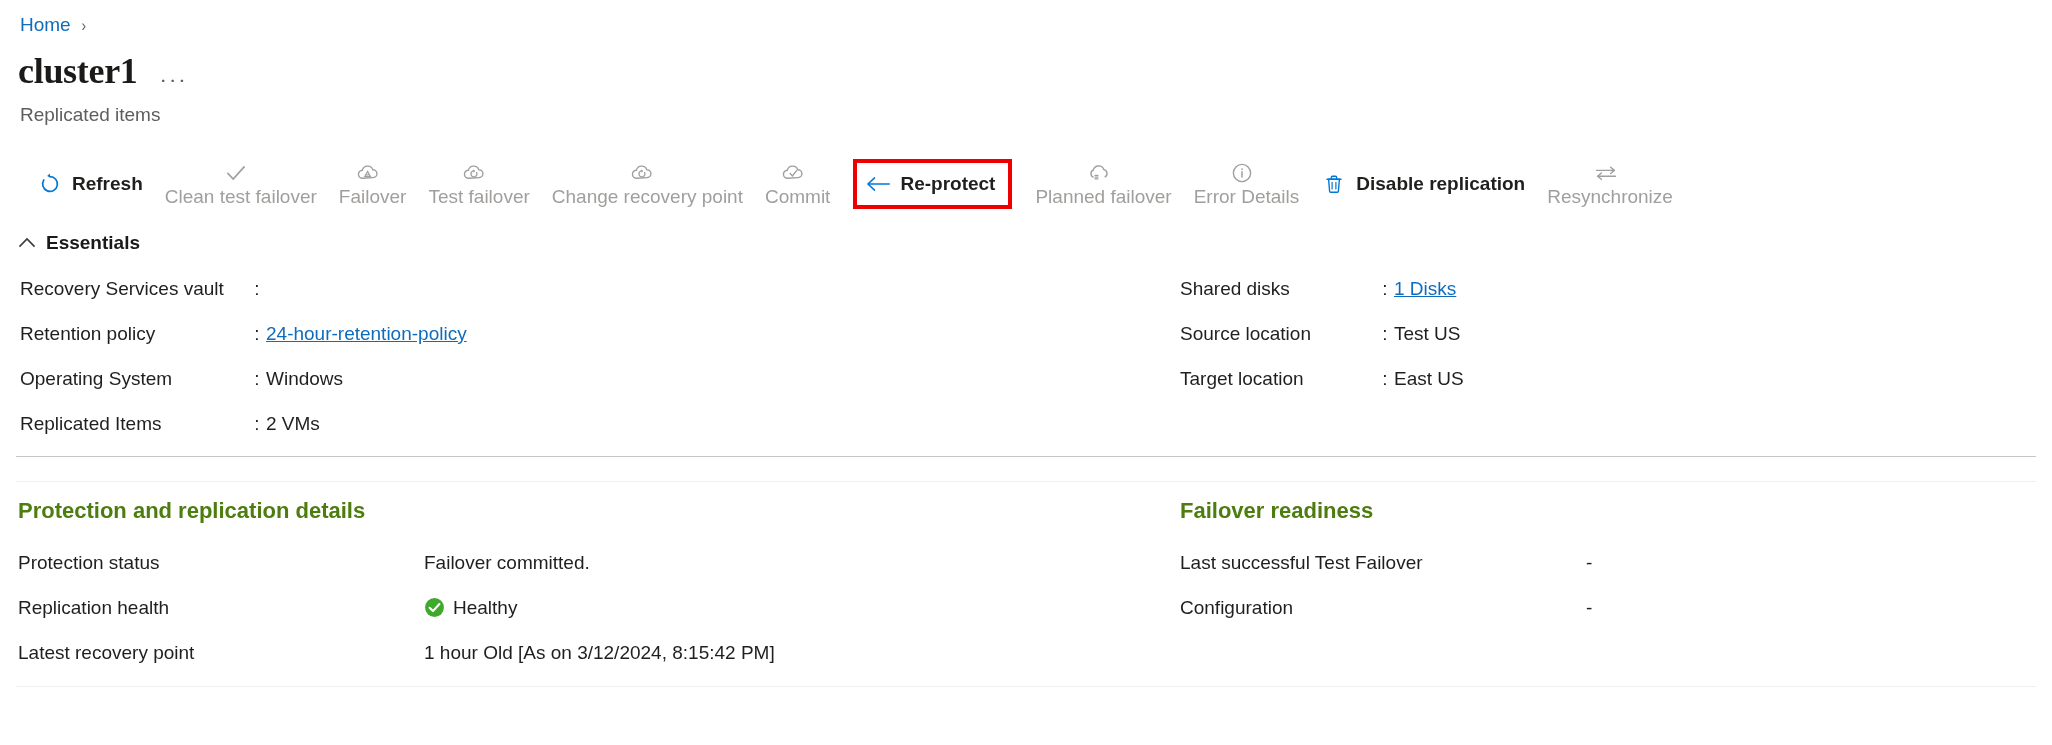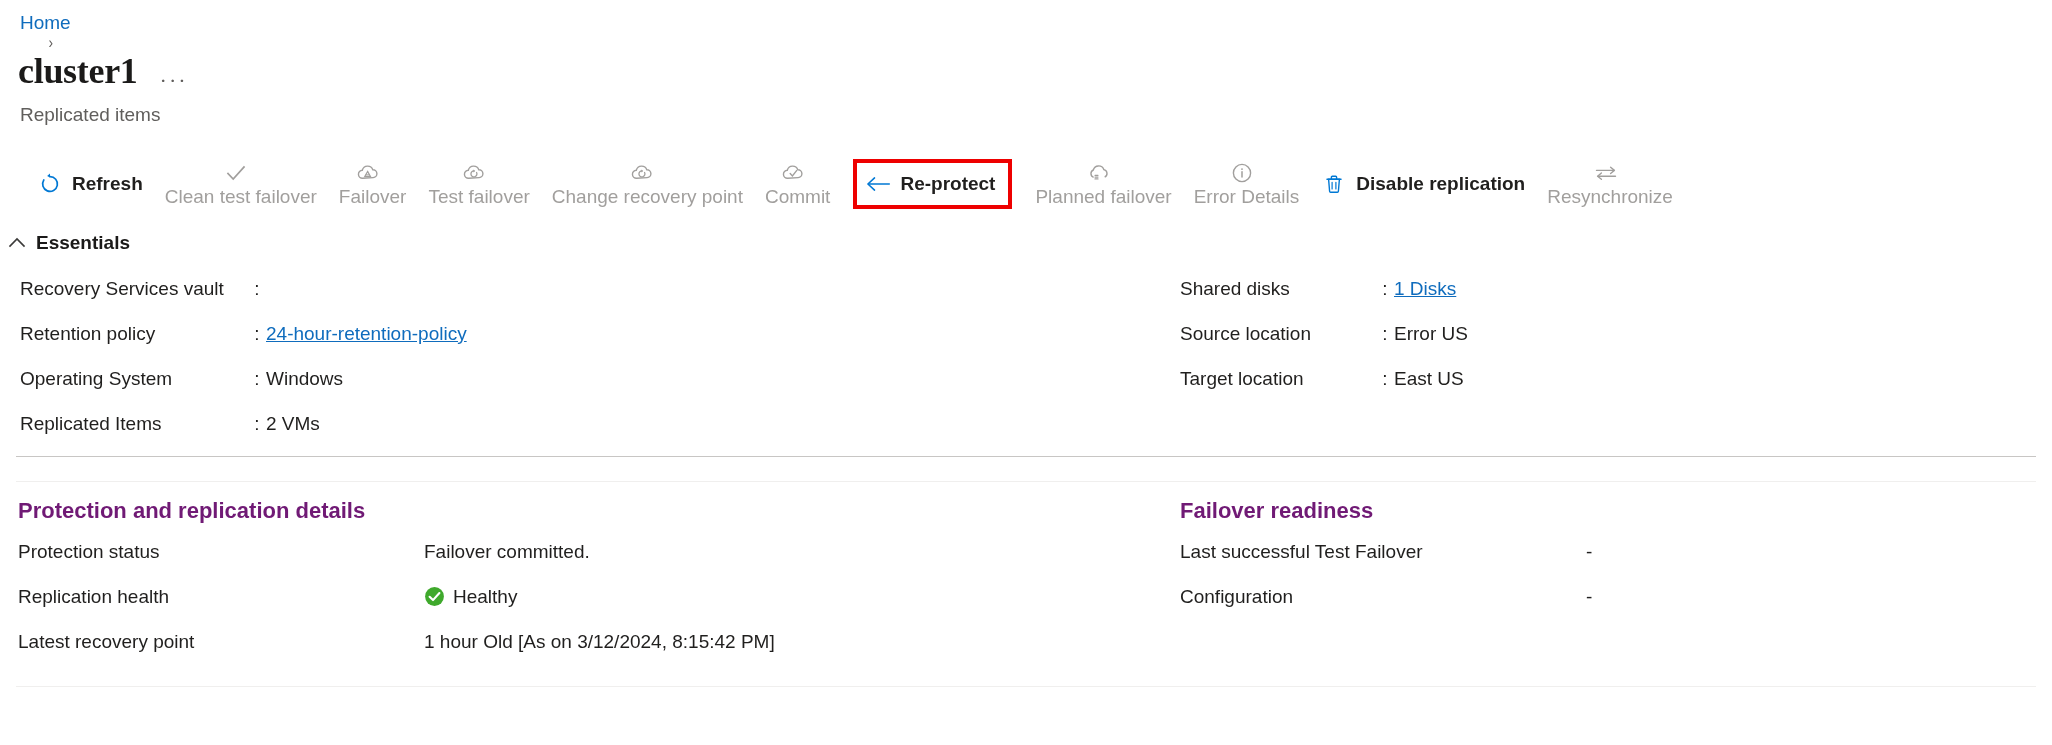--- a/index.html
+++ b/index.html
@@ -19,21 +19,20 @@
 
   
   .breadcrumb {
     position: absolute;
     left: 20px;
     top: 12px;
     display: flex;
     align-items: center;
     height: 26px;
     font-size: 19px;
-    flex-direction: column;
   }
   .breadcrumb .crumb-link {
     color: #0f6cbd;
     cursor: pointer;
   }
   .breadcrumb .crumb-sep {
     color: #605e5c;
     margin-left: 10px;
     font-size: 17px;
     line-height: 1;
@@ -119,21 +118,21 @@
     border: 4px solid #ee0000;
     background: #ffffff;
     height: 50px;
     padding: 0 13px 0 8px;
     margin: 0 12px;
   }
 
   
   .essentials-head {
     position: absolute;
-    left: 6px;
+    left: 16px;
     top: 232px;
     display: flex;
     align-items: center;
     cursor: pointer;
   }
   .chevron-up {
     width: 22px;
     height: 22px;
     margin-right: 8px;
     display: inline-flex;
@@ -205,22 +204,22 @@
   }
   .sec-right {
     position: absolute;
     left: 1180px;
     top: 498px;
     width: 820px;
   }
   .sec-title {
     font-size: 22px;
     font-weight: 700;
-    color: #701a75;
-    margin-bottom: 5px;
+    color: #4d7c0f;
+    margin-bottom: 16px;
   }
   .det-row {
     display: flex;
     align-items: center;
     height: 45px;
     font-size: 19px;
     color: #201f1e;
   }
   .det-key { width: 406px; flex: none; }
   .sec-right .det-key { width: 406px; }
@@ -397,21 +396,21 @@
   </div>
 <div class="ess-col-right" id="ess-right">
     <div class="ess-row">
       <span class="ess-right-key" style="width: 196px;">Shared disks</span>
       <span class="ess-colon" style="text-align: center;">:</span>
       <span class="ess-val ess-link">1 Disks</span>
     </div>
     <div class="ess-row">
       <span class="ess-right-key" style="width: 196px;">Source location</span>
       <span class="ess-colon" style="text-align: center;">:</span>
-      <span class="ess-val">Error US</span>
+      <span class="ess-val">Test US</span>
     </div>
     <div class="ess-row">
       <span class="ess-right-key" style="width: 196px;">Target location</span>
       <span class="ess-colon" style="text-align: center;">:</span>
       <span class="ess-val">East US</span>
     </div>
   </div>
 
 <div class="divider strong" style="top:456px;"></div>
 <div class="divider light" style="top:481px;"></div>

